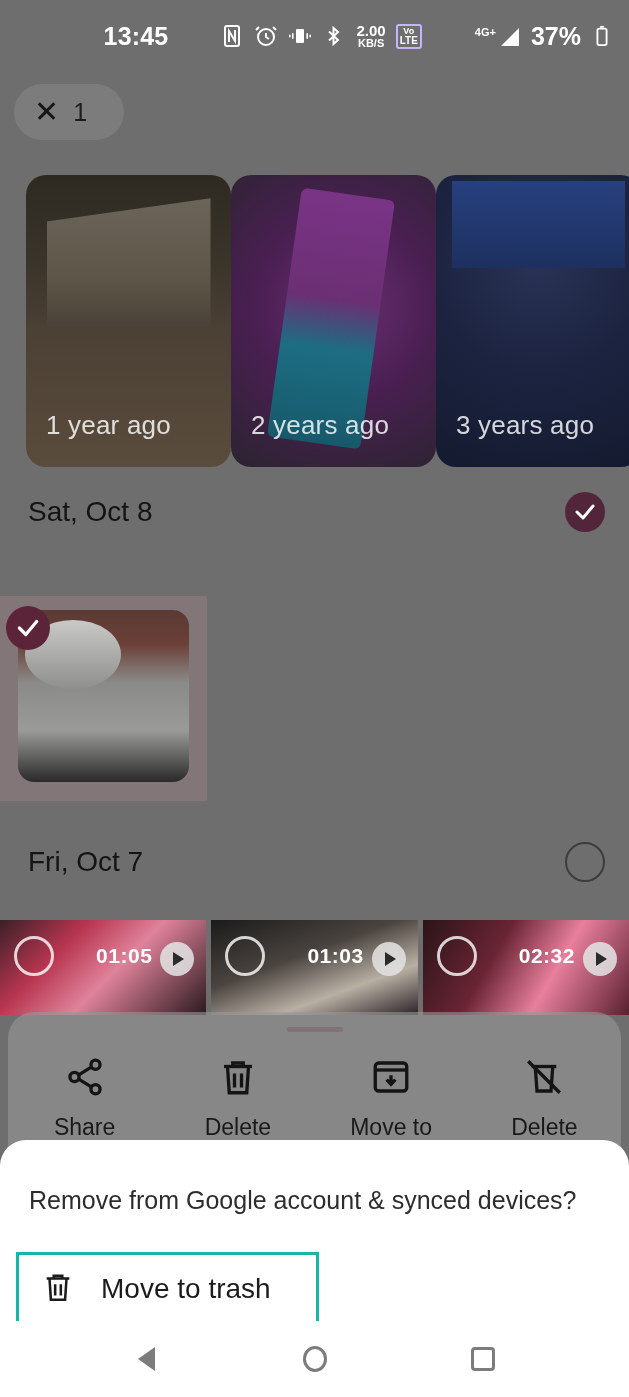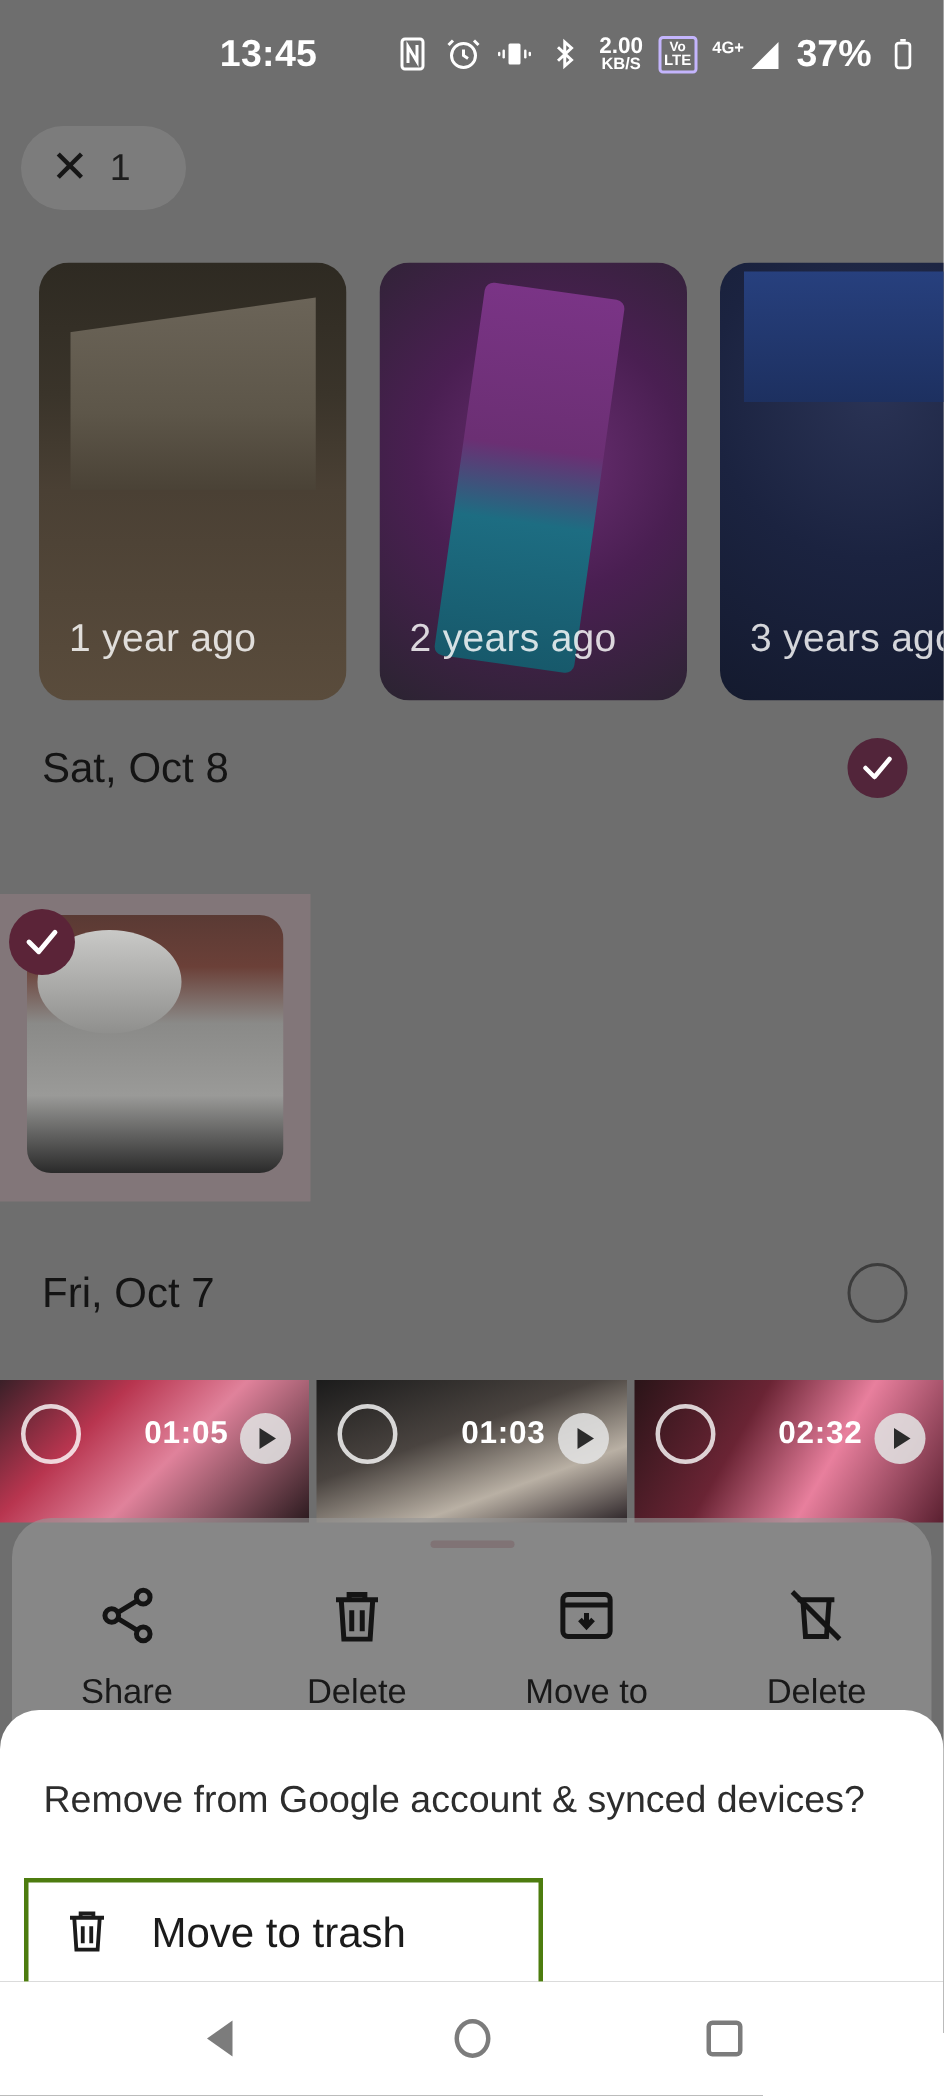--- a/index.html
+++ b/index.html
@@ -26,36 +26,36 @@
   .sb-clock{ font-size:25px; font-weight:700; letter-spacing:.2px; margin-right:52px;}
   .sb-icons{ display:flex; align-items:center; gap:10px; }
   .sb-ico{ display:flex; align-items:center; justify-content:center; }
   .sb-text{ font-size:25px; font-weight:700; }
   .kbs{ display:flex; flex-direction:column; align-items:center; line-height:1; font-weight:700;text-align:right;}
   .kbs .n{ font-size:15px; } .kbs .u{ font-size:11px; }
   .volte{ border:2px solid #c4b5fd; border-radius:3px; padding:1px 2px; display:flex;
           flex-direction:column; align-items:center; line-height:1; font-weight:700;}
   .volte .a{font-size:9px;} .volte .b{font-size:10px;}
   .net{ display:flex; align-items:flex-end; gap:1px;}
-  .net .g{ font-size:11px; font-weight:700; margin-bottom:10px;}
+  .net .g{ font-size:11px; font-weight:700; margin-bottom:10px;margin-left:43px;}
 
   
   #close-chip{
     position:absolute; left:14px; top:84px;
     width:110px; height:56px; border-radius:28px;
     background:rgba(255,255,255,.10);
     display:flex; align-items:center; gap:14px; padding-left:20px;
   }
   #close-chip .x{ font-size:30px; color:#161616; line-height:1; font-weight:400;}
   #close-chip .cnt{ font-size:25px; color:#1d1d1d;}
 
   
   #memories{
     position:absolute; left:0; top:175px; right:0; height:292px;
-    display:flex; gap:22px; padding-left:26px;
+    display:flex; padding-left:26px;
   }
   .memory{
     position:relative; width:205px; height:292px; flex:0 0 auto;
     border-radius:20px; overflow:hidden;
   }
   .memory .ph{ position:absolute; inset:0; }
   .memory .lbl{
     position:absolute; left:20px; bottom:26px;
     color:rgba(255,255,255,.82); font-size:26px; letter-spacing:.2px;
   }
@@ -180,23 +180,23 @@
   
   #dialog{
     position:absolute; left:0; right:0; bottom:76px; top:1140px;
     background:#ffffff; border-radius:26px 26px 0 0;
   }
   #dlg-title{
     position:absolute; left:29px; top:46px;
     font-size:25px; color:#2d2d2d;
   }
   #trash-option{
-    position:absolute; left:16px; top:112px; width:346px; height:74px;
+    position:absolute; left:16px; top:112px; width:303px; height:74px;
     display:flex; align-items:center; gap:26px; padding-left:22px;
-    border:3px solid #4d7c0f;
+    border:3px solid #14b8a6;
   }
   #trash-option .ic svg{ width:34px; height:34px; }
   #trash-option .tl{ font-size:28px; color:#1b1b1b; }
 
   
   #navbar{
     position:absolute; left:0; right:0; bottom:0; height:76px;
     background:#ffffff; display:flex; align-items:center; justify-content:center;
   }
   #navbar .nb{ width:168px; display:flex; align-items:center; justify-content:center; }

